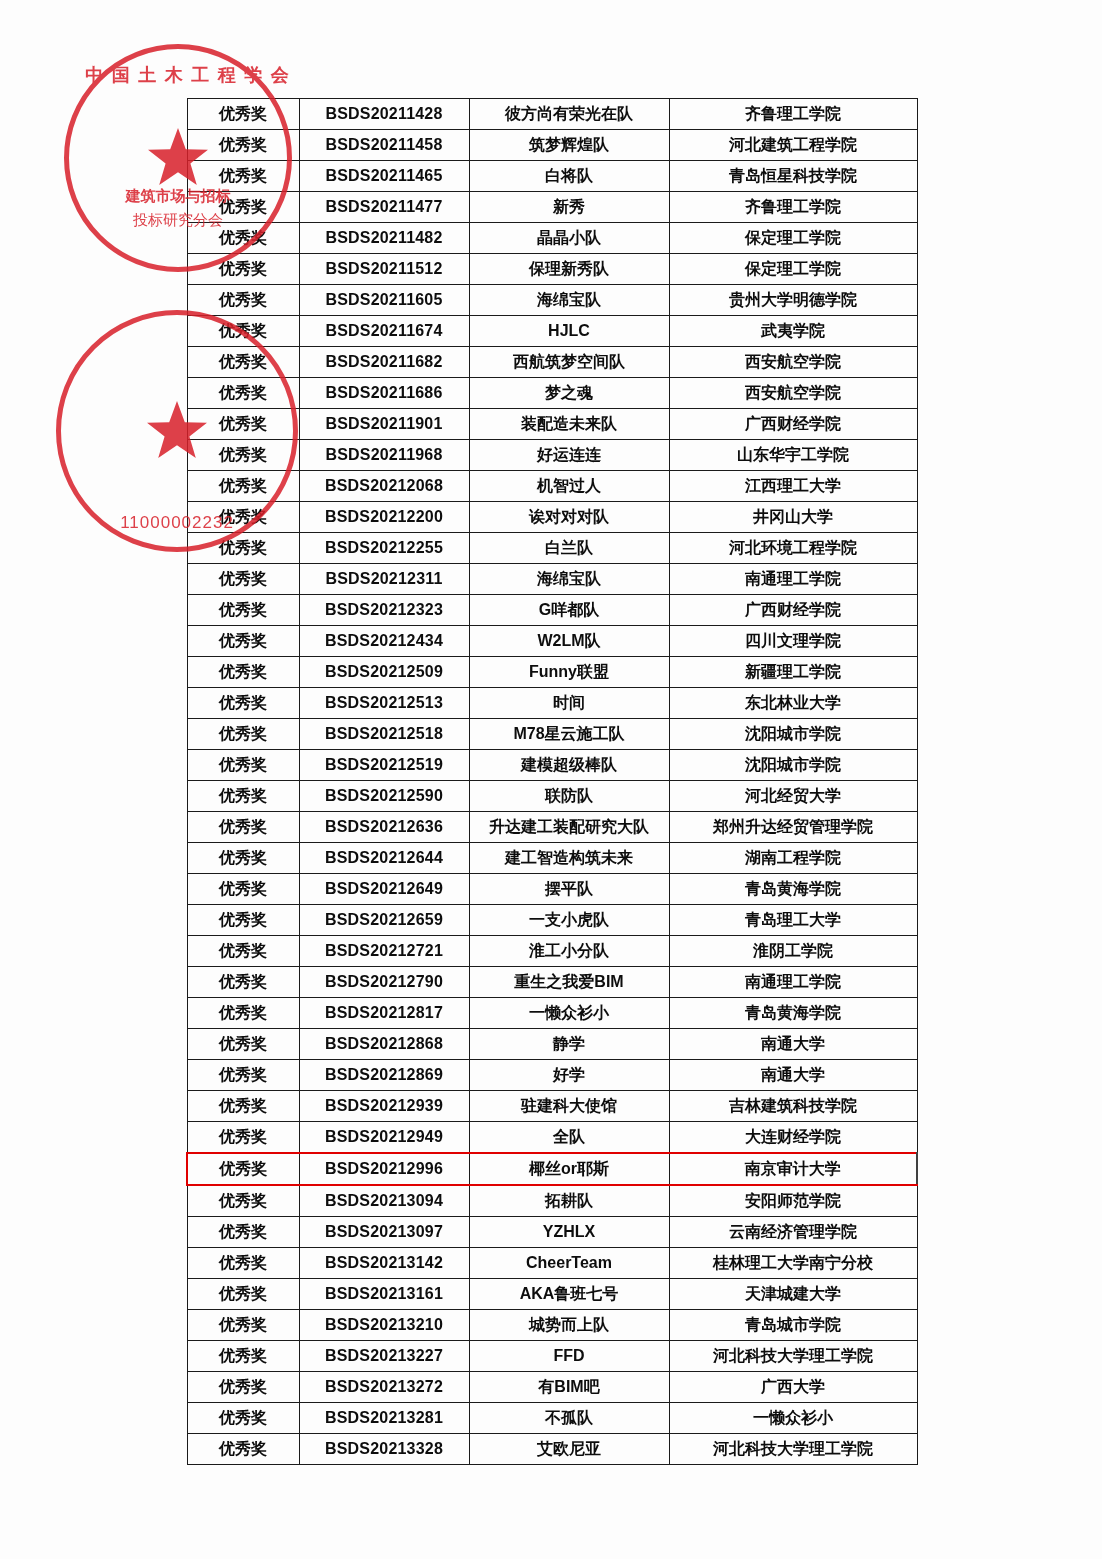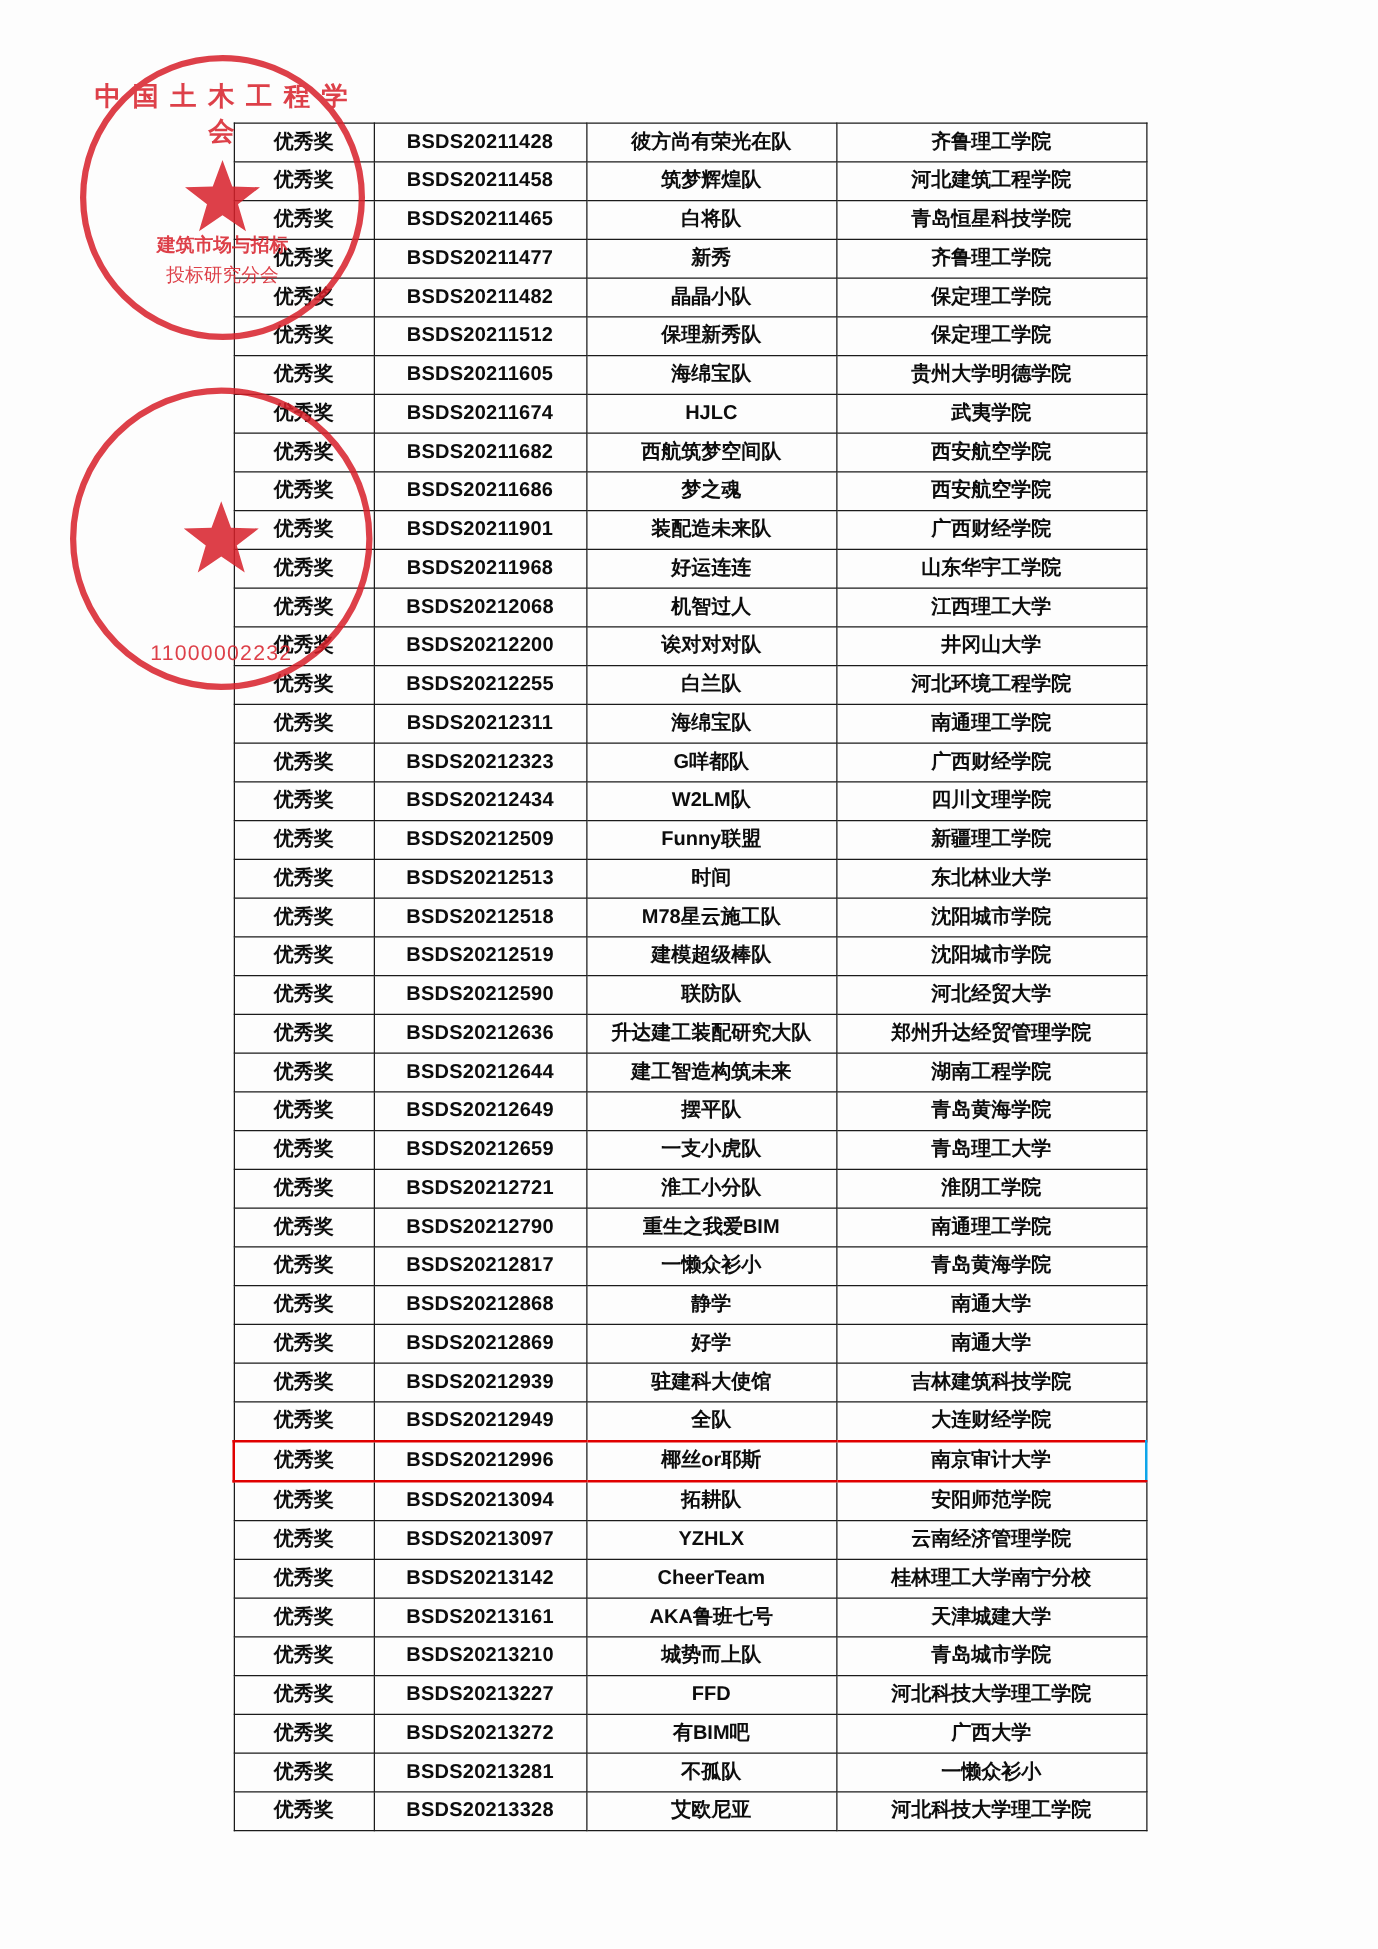--- a/index.html
+++ b/index.html
@@ -55,21 +55,21 @@
   td.code-cell {
     font-family: "Liberation Sans", sans-serif;
     letter-spacing: 0.2px;
     margin-left: 48px;
   }
   tr.highlight-row td {
     border-top: 2px solid #e00000;
     border-bottom: 2px solid #e00000;
   }
   tr.highlight-row td:first-child { border-left: 2px solid #e00000; }
-  tr.highlight-row td:last-child  { border-right: 2px solid #0ea5e9; }
+  tr.highlight-row td:last-child  { border-right: 2px solid #404040; }
 
   
   .seal {
     position: absolute;
     border-radius: 50%;
     border: 5px solid #d8202a;
     color: #d8202a;
     opacity: 0.85;
     pointer-events: none;
   }
@@ -89,24 +89,24 @@
     position: absolute;
     left: 50%;
     top: 50%;
     transform: translate(-50%, -50%);
     width: 64px;
     height: 64px;
     color: #d8202a;
   }
   .seal-arc-top, .seal-arc-bottom {
     position: absolute;
-    left: 0;
+    left: 10px;
     width: 100%;
     text-align: center;
-    font-size: 21px;
+    font-size: 18px;
     font-weight: bold;
     letter-spacing: 2px;
     color: #d8202a;
     font-family: "Liberation Serif", serif;
   }
   .seal-1 .seal-arc-top { top: 14px; }
   .seal-1 .line-a { position: absolute; left: 0; width: 100%; text-align: center; top: 138px; font-size: 15px; font-weight: bold; font-family: "Liberation Serif", serif; }
   .seal-1 .line-b { position: absolute; left: 0; width: 100%; text-align: center; top: 162px; font-size: 15px; font-weight: normal; font-family: "Liberation Serif", serif; }
 
   .seal-2 .seal-arc-top { top: 16px; }

